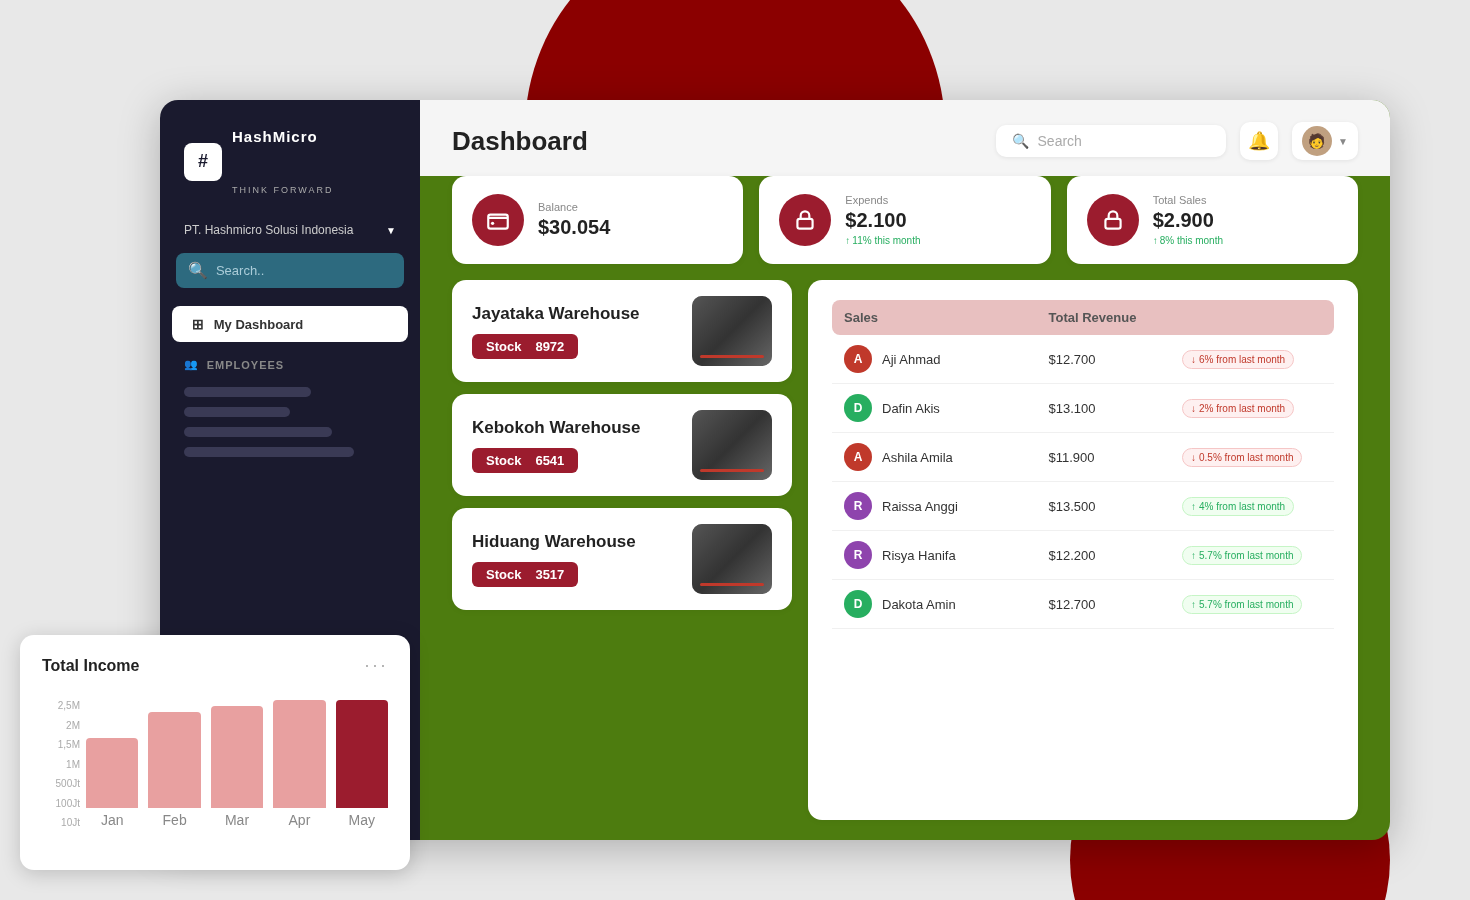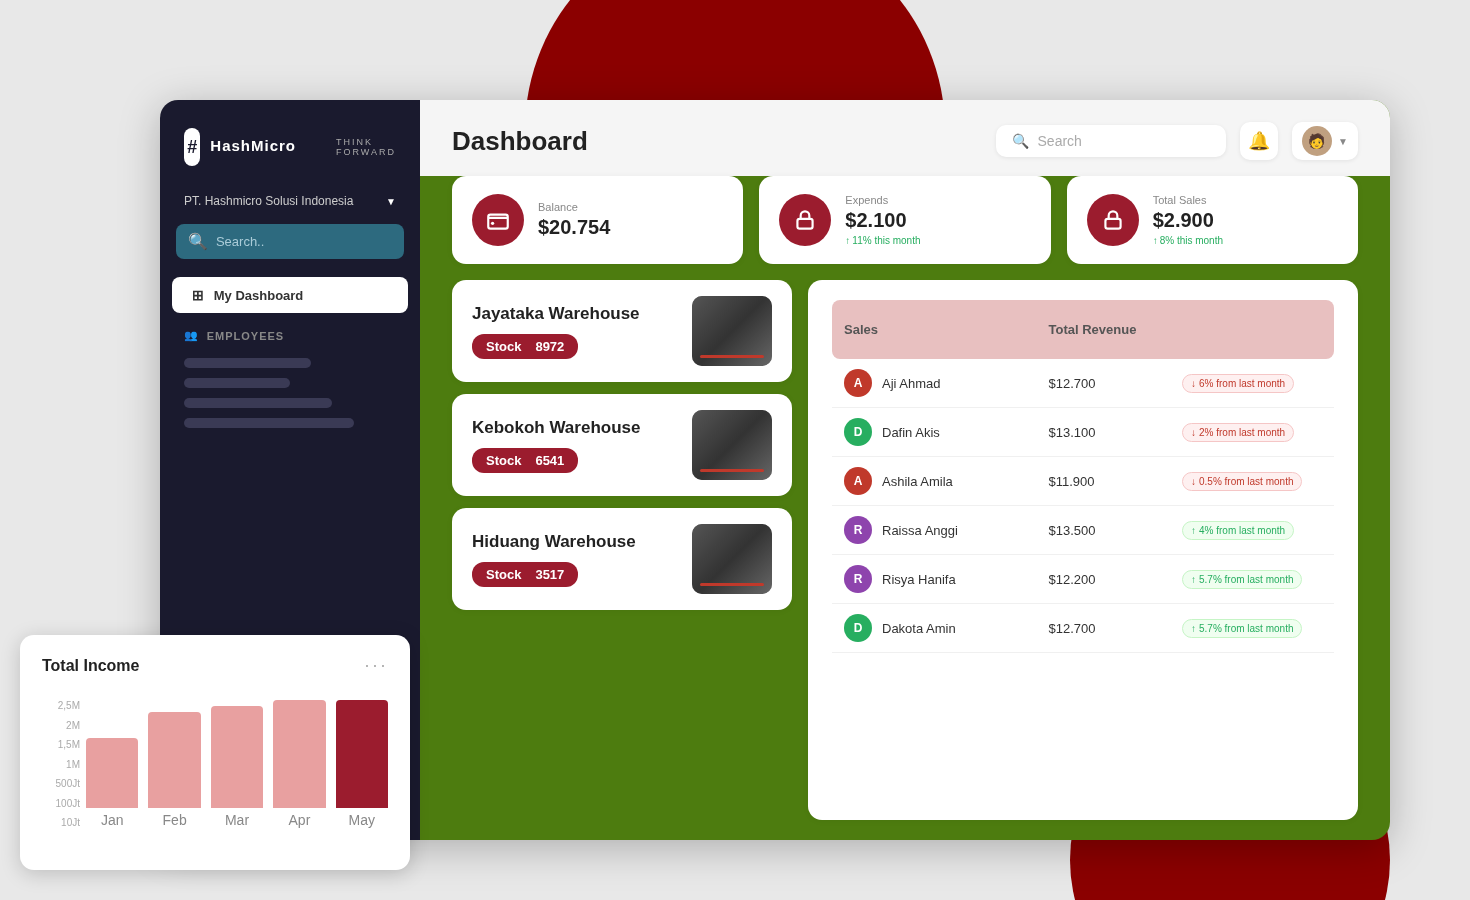--- a/index.html
+++ b/index.html
@@ -71,21 +71,21 @@
       border-radius: 8px;
       display: flex;
       align-items: center;
       justify-content: center;
       font-weight: 900;
       font-size: 18px;
       color: #1a1a2e;
     }
     .logo-text {
       display: flex;
-      flex-direction: row;
+      flex-direction: column;
       gap: 40px;
     }
     .logo-text .brand {
       color: #fff;
       font-size: 15px;
       font-weight: 800;
       letter-spacing: 1px;
     }
     .logo-text .tagline {
       color: #aaa;
@@ -321,21 +321,21 @@
     .warehouse-info { flex: 1; }
     .warehouse-name {
       font-size: 17px;
       font-weight: 700;
       color: #222;
       margin-bottom: 10px;
     }
     .stock-badge {
       background: #9b1c2e;
       color: #fff;
-      border-radius: 12px;
+      border-radius: 6px;
       padding: 5px 14px;
       font-size: 13px;
       font-weight: 600;
       display: inline-flex;
       align-items: center;
       gap: 14px;
     }
     .warehouse-img {
       width: 80px;
       height: 70px;
@@ -378,21 +378,21 @@
       font-weight: 700;
       color: #222;
       margin-bottom: 14px;
     }
     .activity-table {
       width: 100%;
       border-collapse: collapse;
     }
     .activity-table thead tr th {
       background: #e8c0c0;
-      padding: 22px 12px;
+      padding: 10px 12px;
       text-align: left;
       font-size: 13px;
       font-weight: 600;
       color: #555;
     }
     .activity-table thead tr th:first-child { border-radius: 8px 0 0 8px; }
     .activity-table thead tr th:last-child { border-radius: 0 8px 8px 0; }
     .activity-table tbody tr td {
       padding: 10px 12px;
       font-size: 13px;
@@ -581,21 +581,21 @@
       <div class="stat-card">
         <div class="stat-icon">
           <svg width="26" height="26" viewBox="0 0 24 24" fill="none">
             <rect x="3" y="7" width="18" height="13" rx="2" stroke="white" stroke-width="2"></rect>
             <path d="M3 10h18" stroke="white" stroke-width="2"></path>
             <circle cx="7" cy="15" r="1.5" fill="white"></circle>
           </svg>
         </div>
         <div class="stat-info">
           <div class="stat-label">Balance</div>
-          <div class="stat-value">$20.754</div>
+          <div class="stat-value">$30.054</div>
         </div>
       </div>
 
 
       <div class="stat-card">
         <div class="stat-icon">
           <svg width="26" height="26" viewBox="0 0 24 24" fill="none">
             <rect x="5" y="11" width="14" height="9" rx="2" stroke="white" stroke-width="2"></rect>
             <path d="M8 11V8a4 4 0 1 1 8 0v3" stroke="white" stroke-width="2"></path>
           </svg>

